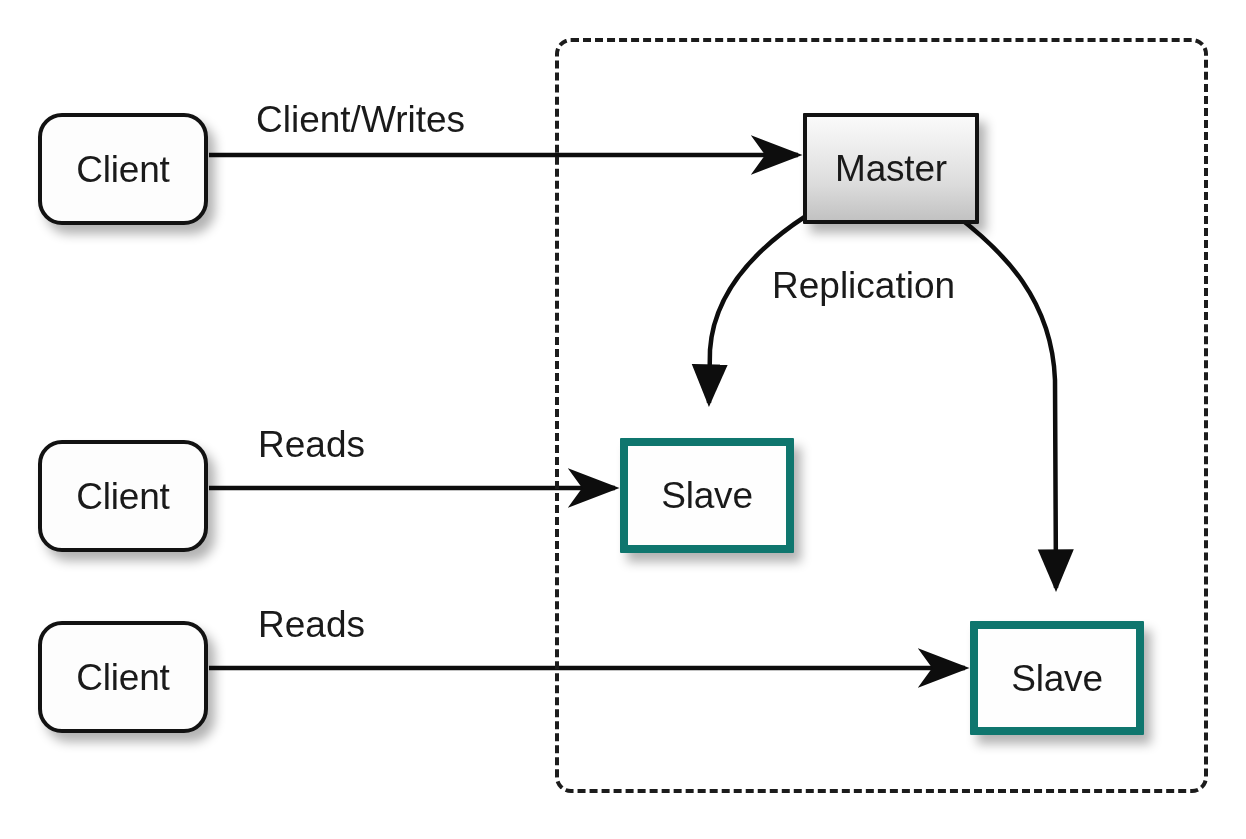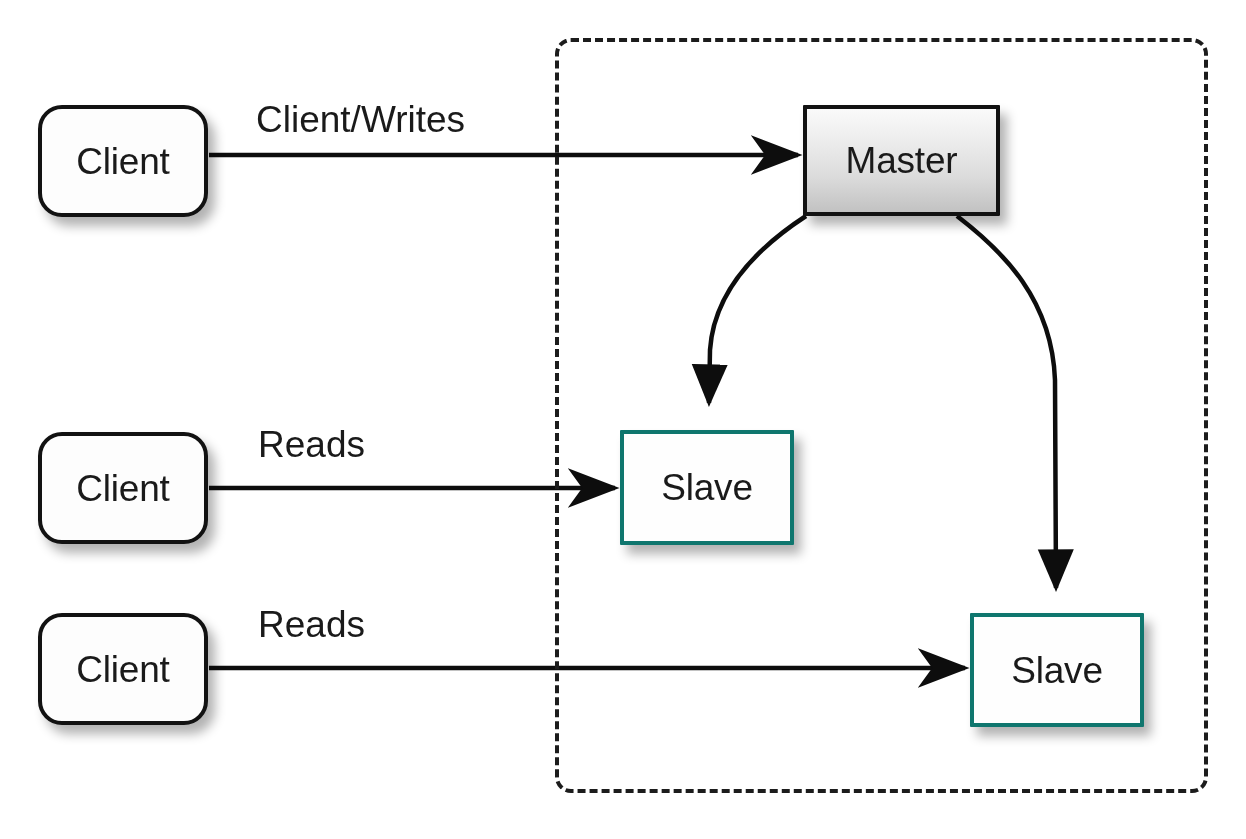--- a/index.html
+++ b/index.html
@@ -27,39 +27,40 @@
     pointer-events: none;
   }
   .node {
     position: absolute;
     display: flex;
     align-items: center;
     justify-content: center;
     box-sizing: border-box;
     color: #111111;
     z-index: 3;
+    margin-top: 8px;
   }
   .node-label {
     font-size: 37px;
     line-height: 1;
     letter-spacing: -0.2px;
     color: #1a1a1a;
     user-select: none;
   }
   
   .client {
     background: #fdfdfd;
     border: 4px solid #121212;
     border-radius: 24px;
     box-shadow: 7px 9px 11px rgba(0,0,0,0.30);
   }
   
   .slave {
     background: #fefefe;
-    border: 4px solid #0f766e;
+    border: 8px solid #0f766e;
     border-radius: 1px;
     box-shadow: 7px 9px 11px rgba(0,0,0,0.30);
   }
   
   .master {
     background: linear-gradient(to bottom, #fafafa 0%, #ededed 30%, #dcdcdc 65%, #c2c2c2 100%);
     border: 4px solid #121212;
     border-radius: 1px;
     box-shadow: 7px 9px 11px rgba(0,0,0,0.30);
   }
@@ -109,34 +110,35 @@
 
     <path d="M 957,216 C 1004,252 1052,300 1055,380 L 1056,588" fill="none" stroke="#0d0d0d" stroke-width="4.5" marker-end="url(#arrowDown)"></path>
   </svg>
 
   <div class="edge-label" style="left:256px; top:101px;">Client/Writes</div>
 
   <div class="edge-label" style="left:258px; top:426px;">Reads</div>
 
   <div class="edge-label" style="left:258px; top:606px;">Reads</div>
 
+  <div class="edge-label" style="left:772px; top:267px;">Replication</div>
 
   <div class="node client" style="left:38px; top:105px; width:170px; height:112px;">
     <span class="node-label">Client</span>
   </div>
 
   <div class="node client" style="left:38px; top:432px; width:170px; height:112px;">
     <span class="node-label">Client</span>
   </div>
 
   <div class="node client" style="left:38px; top:613px; width:170px; height:112px;">
     <span class="node-label">Client</span>
   </div>
 
-  <div class="node master" style="left:803px; top:105px; width:197px; height:111px;">
+  <div class="node master" style="left:803px; top:105px; width:176px; height:111px;">
     <span class="node-label">Master</span>
   </div>
 
   <div class="node slave" style="left:620px; top:430px; width:174px; height:115px;">
     <span class="node-label">Slave</span>
   </div>
 
   <div class="node slave" style="left:970px; top:613px; width:174px; height:114px;">
     <span class="node-label">Slave</span>
   </div>

